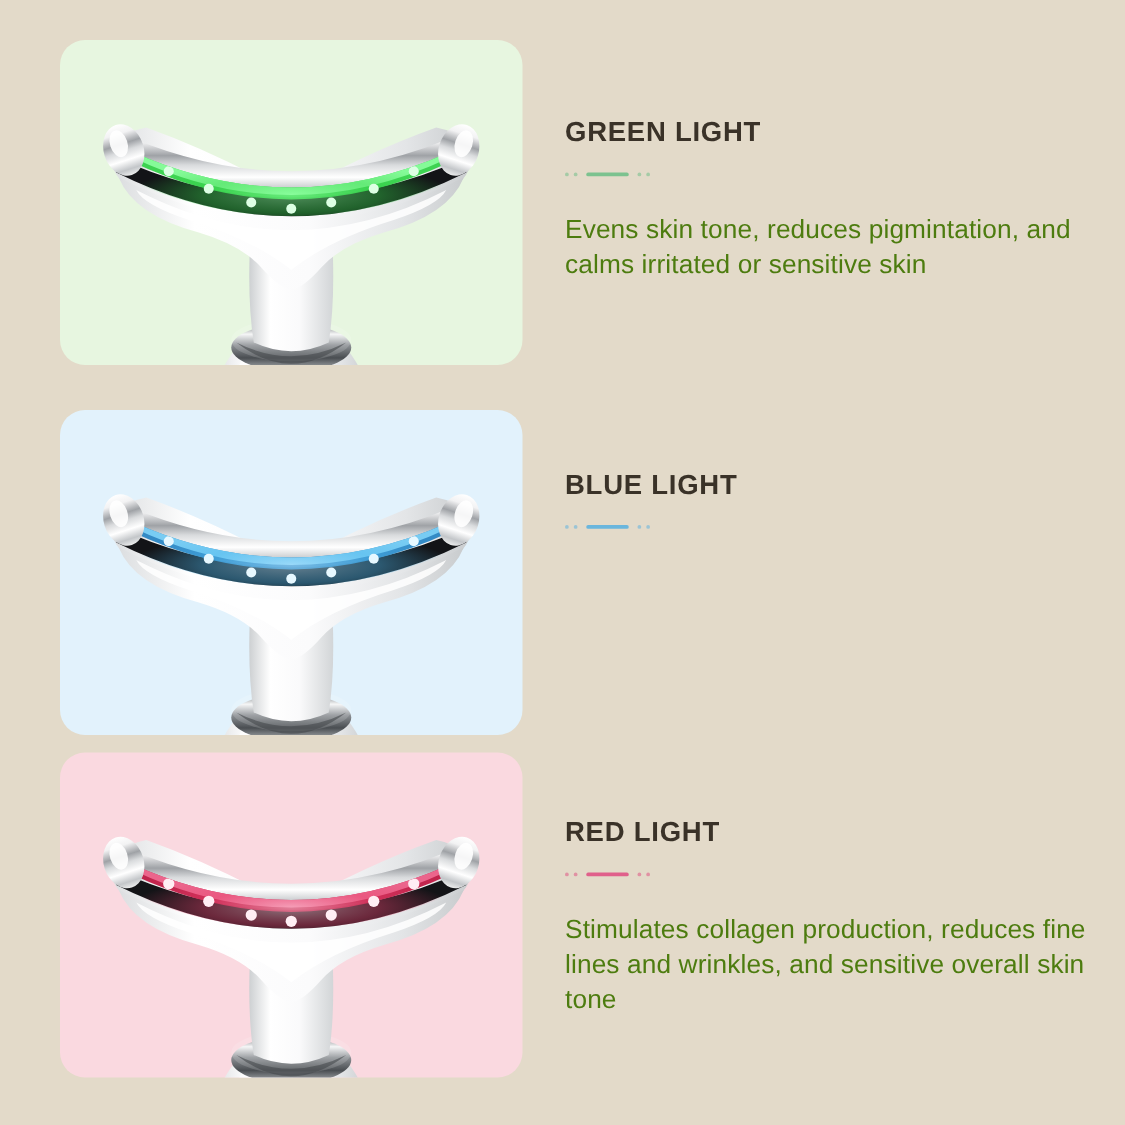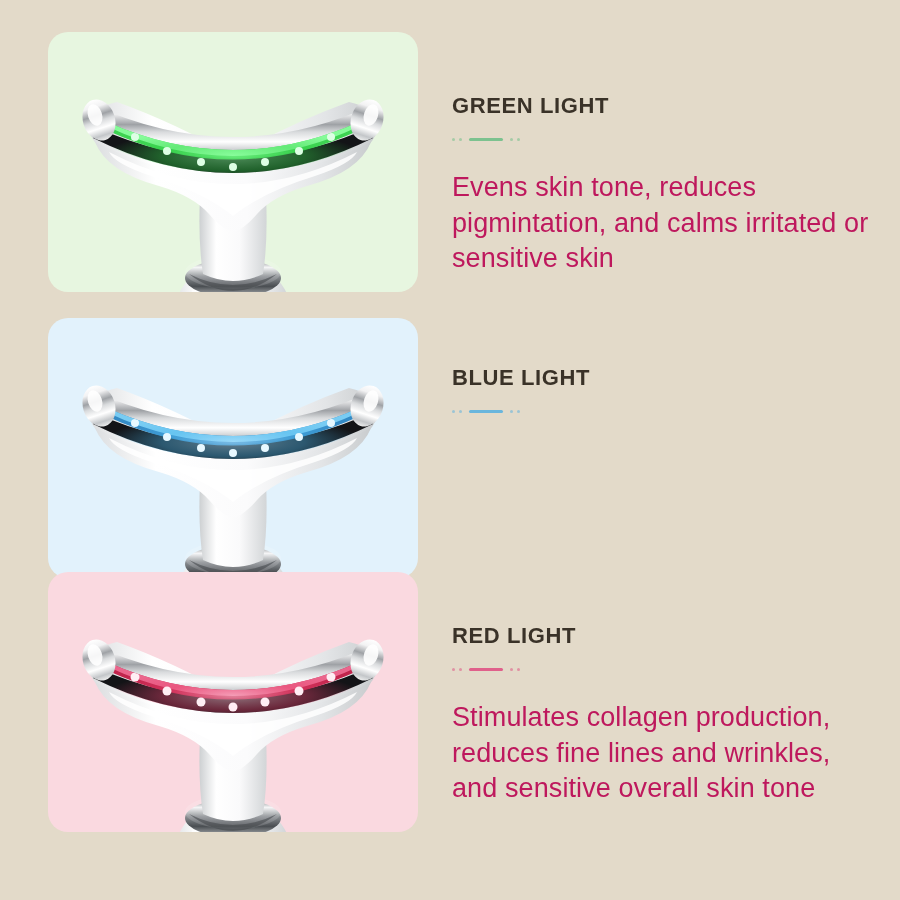--- a/index.html
+++ b/index.html
@@ -23,22 +23,22 @@
 
   
   .light-row {
     position:absolute;
     left:0; right:0;
     height:260px;
     display:flex;
     align-items:flex-start;
   }
   .row-green { top:32px;padding-left:12px; }
-  .row-blue  { top:318px; }
-  .row-red   { top:572px; }
+  .row-blue  { top:328px; }
+  .row-red   { top:602px; }
 
   
   .device-card {
     position:absolute;
     left:48px;
     top:0;
     width:370px;
     height:260px;
     border-radius:20px;
     overflow:hidden;
@@ -91,23 +91,23 @@
     border-radius:50%;
     opacity:.6;
   }
   .divider .bar {
     width:34px; height:3px;
     border-radius:2px;
     margin:0 3px;
   }
 
   .light-desc {
-    font-size:27px;
+    font-size:21px;
     line-height:1.32;
-    color:#be185d;
+    color:#4d7c0f;
     letter-spacing:0.1px;
     max-width:420px;
     margin-top:28px;
   }
 </style>
 </head>
 <body>
 
 <div class="infographic">
 

